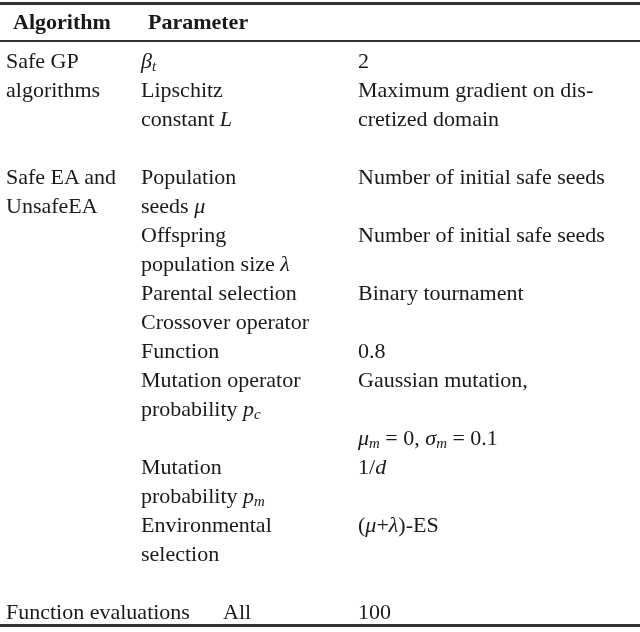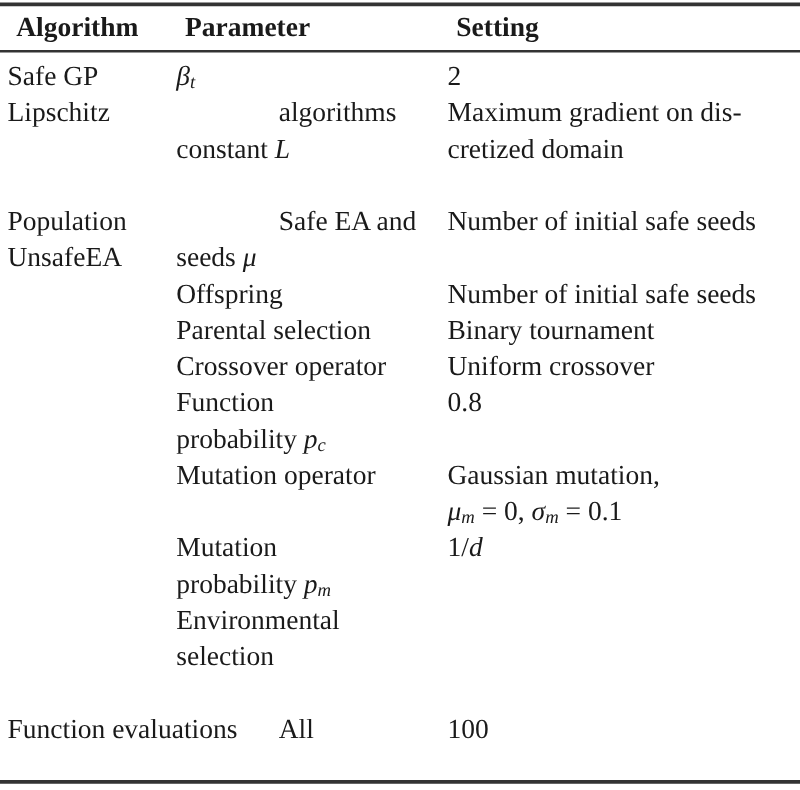--- a/index.html
+++ b/index.html
@@ -69,104 +69,108 @@
 </style>
 </head>
 <body>
 
 <div class="paper-table">
   <div class="rule rule-top"></div>
 
   <div class="header-row">
     <div class="c1">Algorithm</div>
     <div class="c2">Parameter</div>
-    <div class="c3">Setting</div>
   </div>
 
   <div class="rule rule-mid"></div>
 
   <div id="table-body">
       <div class="line">
         <div class="cell c1"><span>Safe GP</span></div>
         <div class="cell c2"><span class="it">β</span><sub class="it">t</sub></div>
         <div class="cell c3"><span>2</span></div>
       </div>
       <div class="line">
+        <div class="cell c1"><span>algorithms</span></div>
         <div class="cell c2"><span>Lipschitz</span></div>
-        <div class="cell c1"><span>algorithms</span></div>
         <div class="cell c3"><span>Maximum gradient on dis-</span></div>
       </div>
       <div class="line">
         <div class="cell c1"></div>
         <div class="cell c2"><span>constant </span><span class="it">L</span></div>
         <div class="cell c3"><span>cretized domain</span></div>
       </div>
       <div class="line">
         <div class="cell c1"></div>
         <div class="cell c2"></div>
         <div class="cell c3"></div>
       </div>
       <div class="line">
+        <div class="cell c1"><span>Safe EA and</span></div>
         <div class="cell c2"><span>Population</span></div>
-        <div class="cell c1"><span>Safe EA and</span></div>
         <div class="cell c3"><span>Number of initial safe seeds</span></div>
       </div>
       <div class="line">
         <div class="cell c1"><span>UnsafeEA</span></div>
         <div class="cell c2"><span>seeds </span><span class="it">μ</span></div>
         <div class="cell c3"></div>
       </div>
       <div class="line">
         <div class="cell c1"></div>
         <div class="cell c2"><span>Offspring</span></div>
         <div class="cell c3"><span>Number of initial safe seeds</span></div>
       </div>
       <div class="line">
         <div class="cell c1"></div>
+        <div class="cell c2"><span>population size </span><span class="it">λ</span></div>
+        <div class="cell c3"></div>
+      </div>
+      <div class="line">
+        <div class="cell c1"></div>
         <div class="cell c2"><span>Parental selection</span></div>
         <div class="cell c3"><span>Binary tournament</span></div>
       </div>
       <div class="line">
         <div class="cell c1"></div>
         <div class="cell c2"><span>Crossover operator</span></div>
-        <div class="cell c3"><span>Uniform crossover</span></div>
       </div>
       <div class="line">
         <div class="cell c1"></div>
         <div class="cell c2"><span>Function</span></div>
         <div class="cell c3"><span>0.8</span></div>
       </div>
       <div class="line">
         <div class="cell c1"></div>
-        <div class="cell c2"><span>probability </span><span class="it">p</span><sub class="it">c</sub></div>
-        <div class="cell c3"></div>
+        <div class="cell c2"><span>Mutation operator</span></div>
+        <div class="cell c3"><span>Gaussian mutation,</span></div>
       </div>
       <div class="line">
         <div class="cell c1"></div>
-        <div class="cell c2"><span>Mutation operator</span></div>
-        <div class="cell c3"><span>Gaussian mutation,</span></div>
+        <div class="cell c2"><span>probability </span><span class="it">p</span><sub class="it">c</sub></div>
+        <div class="cell c3"></div>
       </div>
       <div class="line">
         <div class="cell c1"></div>
         <div class="cell c2"></div>
         <div class="cell c3"><span class="it">μ</span><sub class="it">m</sub><span> = 0, </span><span class="it">σ</span><sub class="it">m</sub><span> = 0.1</span></div>
       </div>
       <div class="line">
         <div class="cell c1"></div>
         <div class="cell c2"><span>Mutation</span></div>
         <div class="cell c3"><span>1/</span><span class="it">d</span></div>
       </div>
       <div class="line">
         <div class="cell c1"></div>
         <div class="cell c2"><span>probability </span><span class="it">p</span><sub class="it">m</sub></div>
         <div class="cell c3"></div>
       </div>
       <div class="line">
         <div class="cell c1"></div>
         <div class="cell c2"><span>Environmental</span></div>
+        <div class="cell c3"><span>(</span><span class="it">μ</span><span>+</span><span class="it">λ</span><span>)-ES</span></div>
       </div>
       <div class="line">
         <div class="cell c1"></div>
         <div class="cell c2"><span>selection</span></div>
         <div class="cell c3"></div>
       </div>
       <div class="line">
         <div class="cell c1"></div>
         <div class="cell c2"></div>
         <div class="cell c3"></div>

